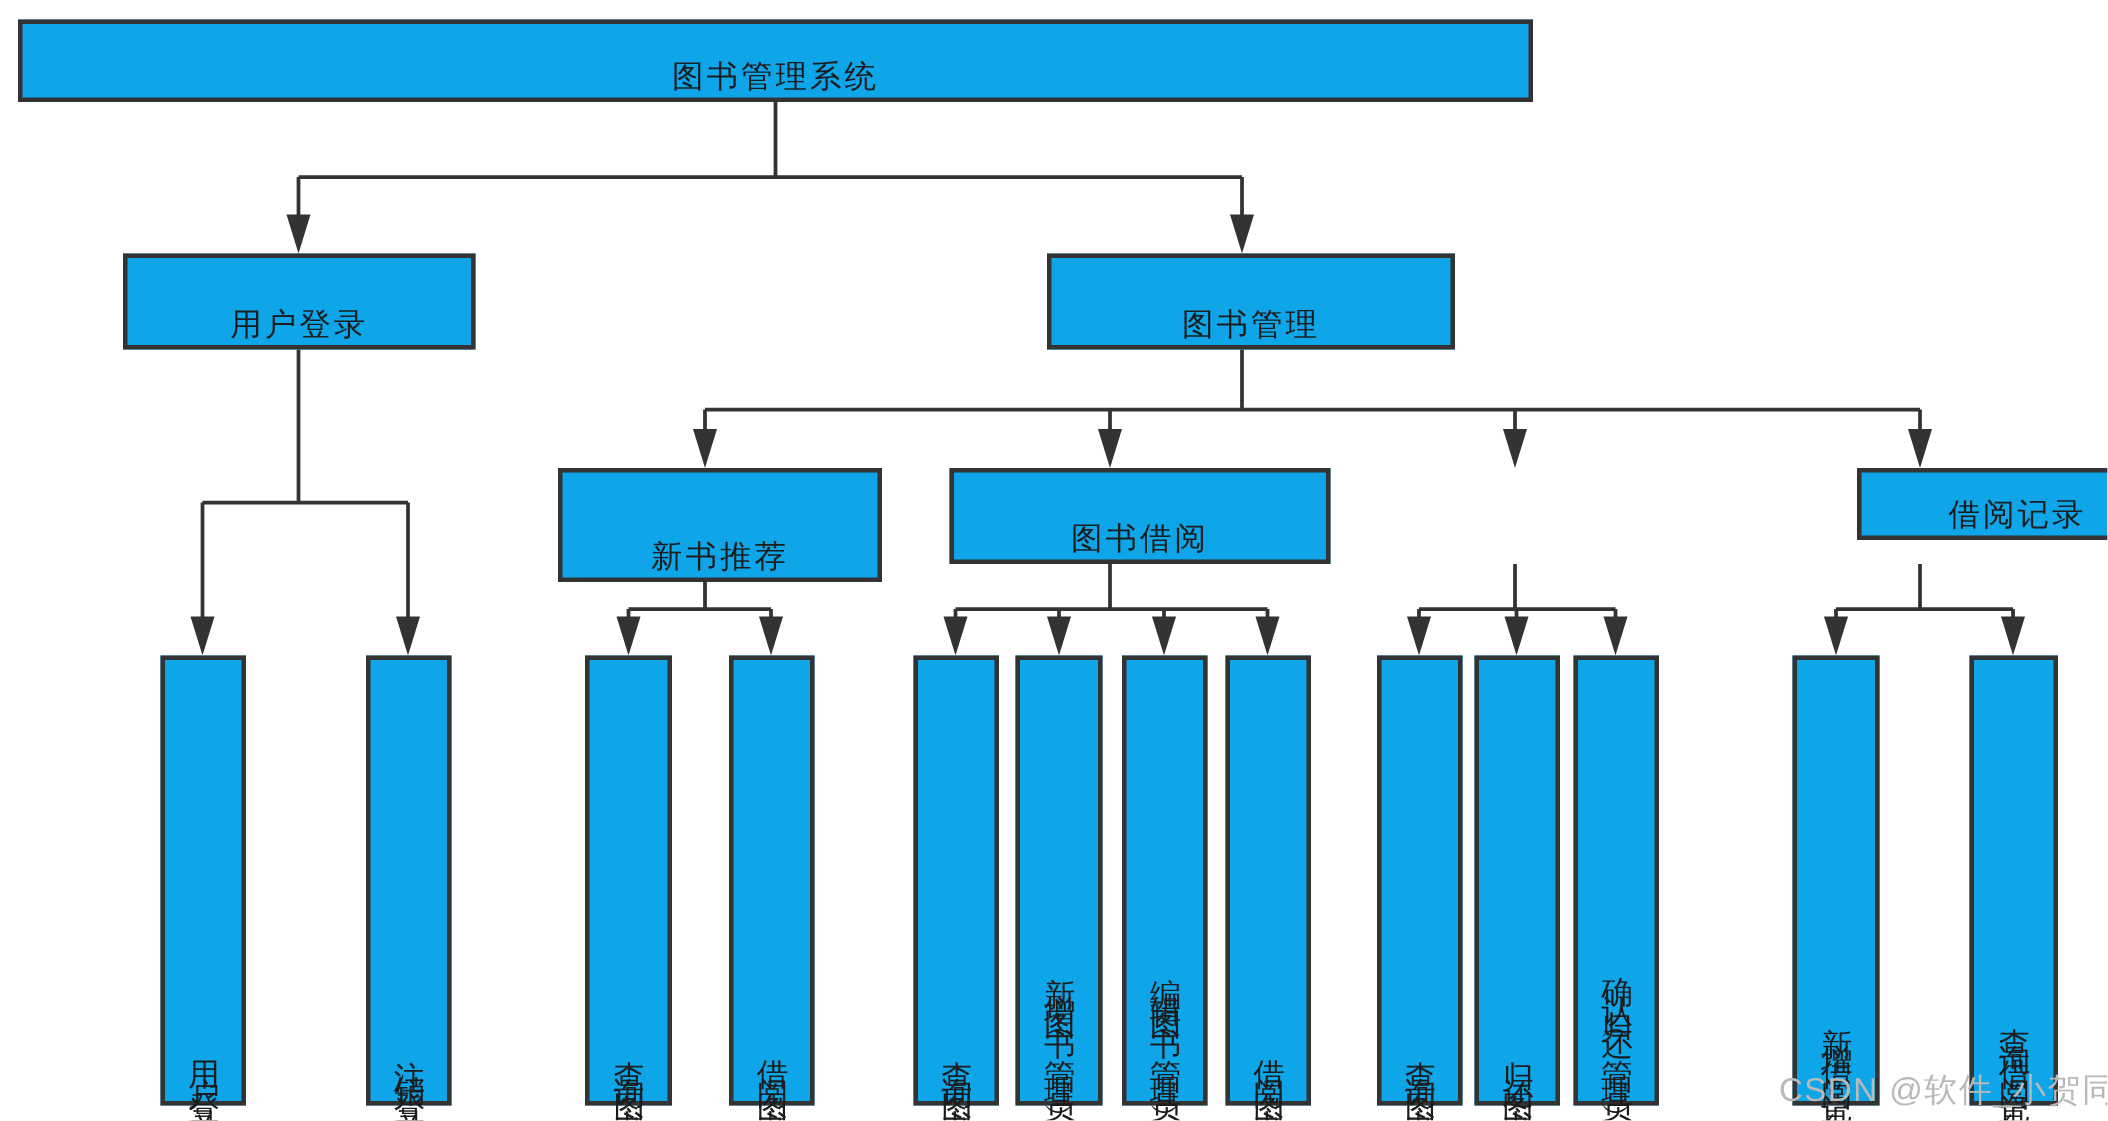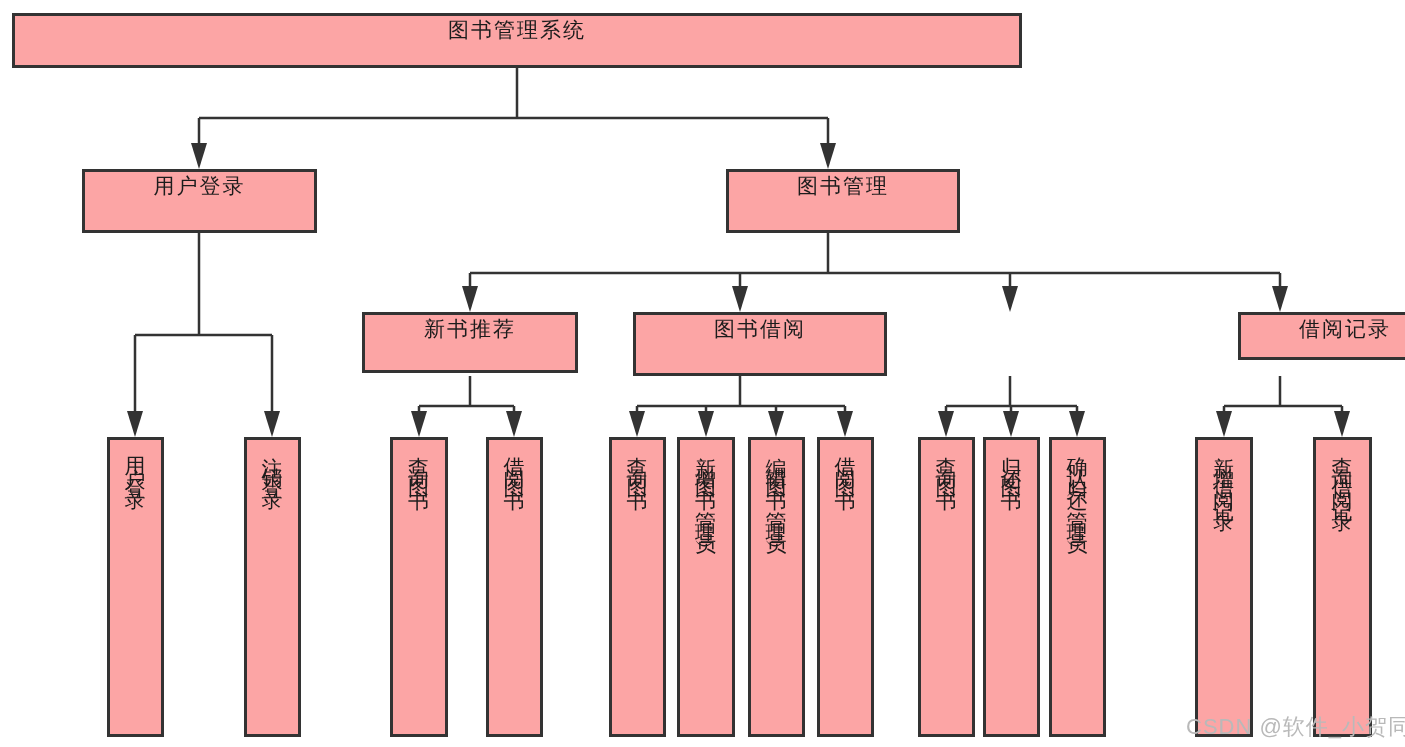--- a/index.html
+++ b/index.html
@@ -11,23 +11,23 @@
     font-family: "Liberation Sans", sans-serif;
     overflow: hidden;
   }
   .wires { position: absolute; left: 0; top: 0; }
   .wires path { stroke: #333333; stroke-width: 2.5; fill: none; }
   .wires polygon { fill: #333333; }
   .node {
     position: absolute;
     box-sizing: border-box;
     border: 3px solid #333333;
-    background: #fca5a5;
+    background: #0ea5e9;
     display: flex;
-    align-items: flex-start;
+    align-items: flex-end;
     justify-content: center;
     color: #1c1c1c;
   }
   .h .lbl { font-size: 21px; letter-spacing: 2px; white-space: nowrap; }
   .v .lbl {
     writing-mode: vertical-rl;
     text-orientation: mixed;
     font-size: 21px;
     letter-spacing: 11px;
     line-height: 1;
@@ -79,25 +79,25 @@
       </g>
   </svg>
 
   <div class="node h" style="left:12px;top:13px;width:1010px;height:55px">
     <span class="lbl">图书管理系统</span>
   </div>
 
   <div class="node h" style="left:82px;top:169px;width:235px;height:64px">
     <span class="lbl">用户登录</span>
   </div>
-  <div class="node h" style="left:726px;top:169px;width:234px;height:64px">
+  <div class="node h" style="left:698px;top:169px;width:272px;height:64px">
     <span class="lbl">图书管理</span>
   </div>
 
-  <div class="node h" style="left:362px;top:312px;width:216px;height:61px">
+  <div class="node h" style="left:372px;top:312px;width:216px;height:76px">
     <span class="lbl">新书推荐</span>
   </div>
   <div class="node h" style="left:633px;top:312px;width:254px;height:64px">
     <span class="lbl">图书借阅</span>
   </div>
   <div class="node h" style="left:1238px;top:312px;width:214px;height:48px">
     <span class="lbl">借阅记录</span>
   </div>
 
   <div class="node v" style="left:107px;top:437px;width:57px;height:300px">

